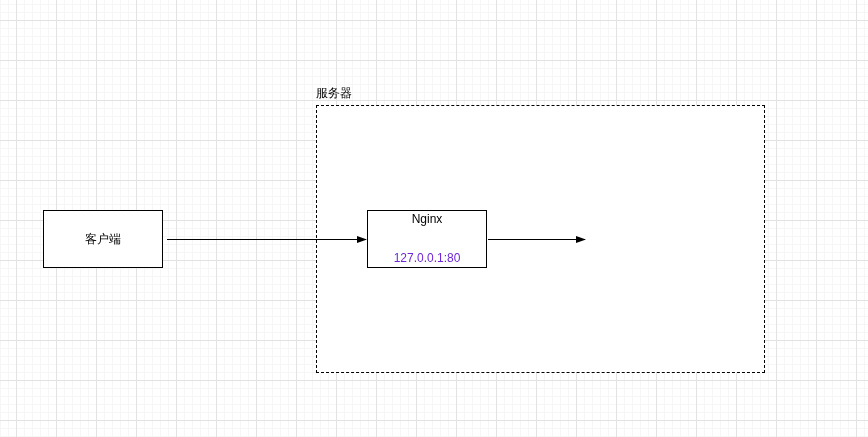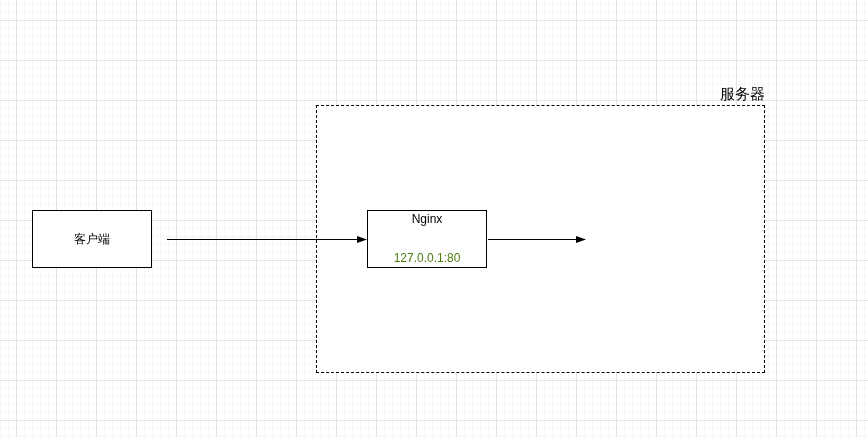--- a/index.html
+++ b/index.html
@@ -33,45 +33,45 @@
     background: #ffffff;
     box-sizing: border-box;
   }
   .server-label {
     position: absolute;
     left: 316px;
     top: 85px;
     width: 449px;
     height: 17px;
     line-height: 17px;
-    text-align: right;
-    font-size: 15px;
+    text-align: left;
+    font-size: 12px;
     color: #000000;
   }
   .node {
     position: absolute;
     top: 210px;
     width: 120px;
     height: 58px;
     border: 1px solid #000000;
     background: #ffffff;
     box-sizing: border-box;
     display: flex;
     flex-direction: column;
     align-items: center;
     justify-content: center;
     font-size: 12px;
     line-height: 17px;
     color: #000000;
     text-align: center;
   }
-  .node-client  { left: 32px; }
+  .node-client  { left: 43px; }
   .node-nginx   { left: 367px; justify-content: space-between; }
   .node-kestrel { left: 586px; }
-  .node .sublabel { color: #4d7c0f; }
+  .node .sublabel { color: #6d28d9; }
   .connectors {
     position: absolute;
     left: 0;
     top: 0;
     width: 868px;
     height: 437px;
     pointer-events: none;
   }
   .connectors line {
     stroke: #000000;

